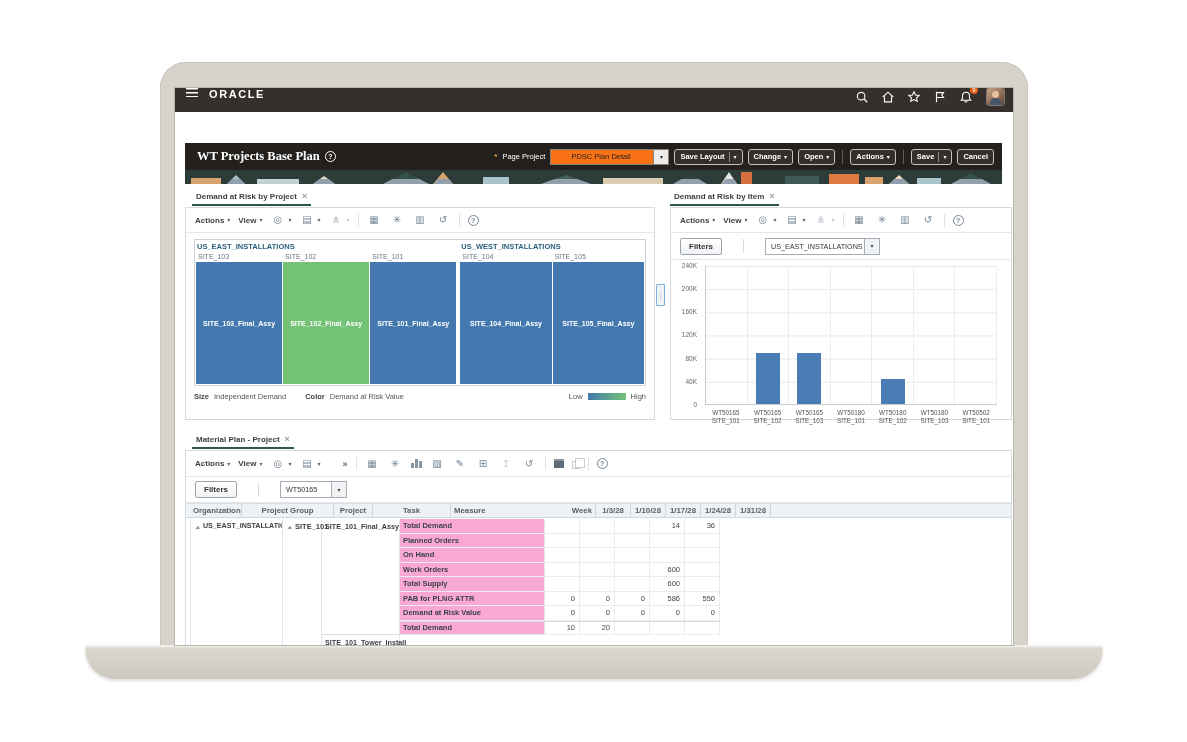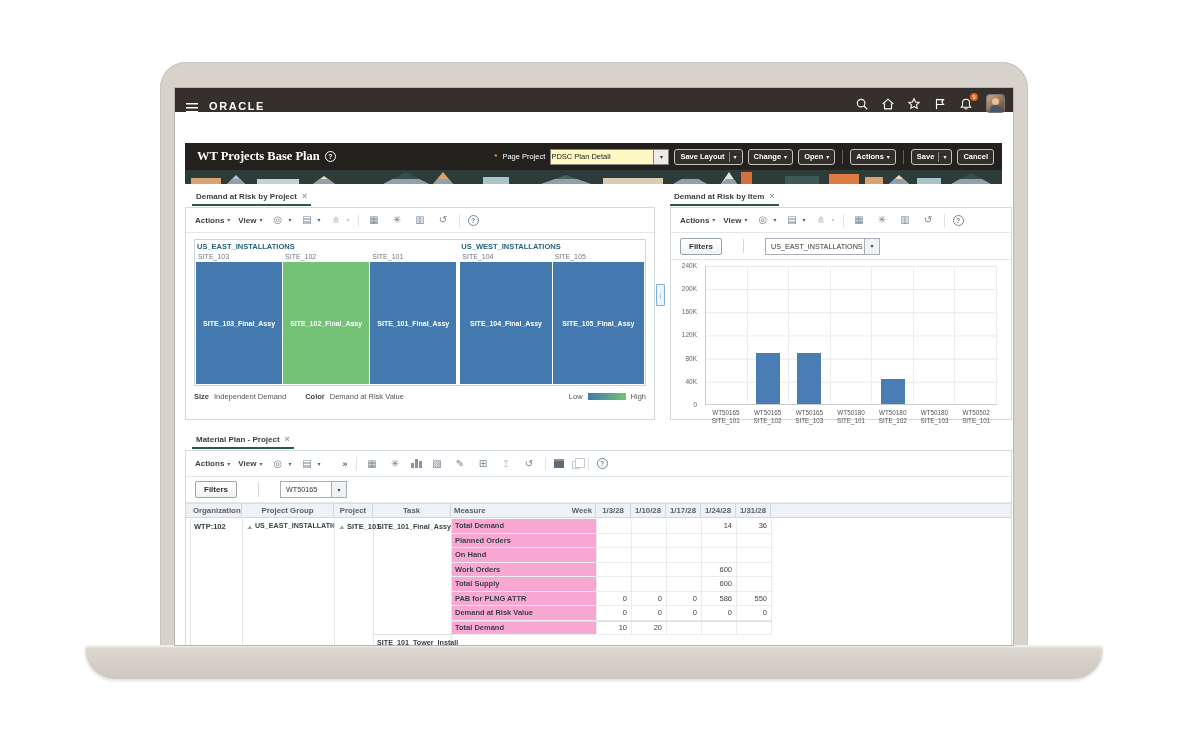--- a/index.html
+++ b/index.html
@@ -10,21 +10,21 @@
   .bezel { position:absolute; left:160px; top:62px; width:868px; height:584px;
            background:#d7d3cb; border-radius:26px 26px 0 0; box-shadow:inset 0 0 0 1px #c9c5bd; }
   .base  { position:absolute; left:85px; top:645px; width:1018px; height:34px;
            background:linear-gradient(#ddd9d1,#ccc8c0); border-radius:5px 5px 38px 38px;
            box-shadow:inset 0 2px 2px rgba(255,255,255,.65), 0 2px 3px rgba(0,0,0,.12); }
   .screen{ position:absolute; left:175px; top:88px; width:838px; height:557px; background:#fff;
            overflow:hidden; box-shadow:0 0 0 1px #b9b5ad; }
 
   
   .hdr { position:absolute; left:0; top:0; width:838px; height:24px; background:#35302b;
-         display:flex; align-items:flex-end; color:#fff; }
+         display:flex; align-items:flex-start; color:#fff; }
   .burger { width:12px; height:9px; margin-left:11px;
             background:linear-gradient(#fff,#fff) 0 0/12px 1.5px no-repeat,
                        linear-gradient(#fff,#fff) 0 4px/12px 1.5px no-repeat,
                        linear-gradient(#fff,#fff) 0 8px/12px 1.5px no-repeat; }
   .brand { margin-left:11px; font-size:11px; font-weight:bold; letter-spacing:1.6px; }
   .hdr-right { margin-left:auto; display:flex; align-items:center; gap:12px; margin-right:9px; }
   .hicon svg { display:block; }
   .bell-wrap { position:relative; }
   .badge { position:absolute; right:-5px; top:-4px; min-width:8px; height:8px; border-radius:50%;
            background:#e2611b; color:#fff; font-size:5.5px; line-height:8px; text-align:center; padding:0 1px; }
@@ -43,22 +43,22 @@
   .ptoolbar { position:absolute; left:10px; top:55px; width:817px; height:27px; background:#23201d;
               display:flex; align-items:center; padding:0 8px; color:#fff; }
   .ptitle { font-family:"Liberation Serif","DejaVu Serif",serif; font-size:12.5px; font-weight:bold; margin-left:4px; white-space:nowrap; }
   .help { width:11px; height:11px; border:1px solid currentColor; border-radius:50%; font-size:7px;
           display:inline-flex; align-items:center; justify-content:center; flex:none; }
   .help::after { content:"?"; font-weight:bold; }
   .ptool-right { margin-left:auto; display:flex; align-items:center; gap:5px; }
   .req { color:#eea23f; font-size:8px; font-weight:bold; }
   .pl-label { font-size:7.5px; white-space:nowrap; }
   .pl-field { display:flex; height:16px; }
-  .pl-input { width:104px; background:#fef9c3; border:1px solid #85817c; color:#222; font-size:7.5px;
-              display:flex; align-items:center; padding:0 0; white-space:nowrap; overflow:hidden; }
+  .pl-input { width:104px; background:#f97316; border:1px solid #85817c; color:#222; font-size:7.5px;
+              display:flex; align-items:center; padding:0 20px; white-space:nowrap; overflow:hidden; }
   .pl-btn { width:15px; background:#ecebe9; border:1px solid #85817c; border-left:0; color:#333;
             display:flex; align-items:center; justify-content:center; }
   .dbtn { display:inline-flex; align-items:center; gap:3px; height:16px; background:#33302c;
           border:1px solid #c6c3bf; border-radius:3px; color:#fff; font-size:7.5px; font-weight:bold;
           padding:0 5px; white-space:nowrap; }
   .dbtn .divider { width:1px; height:10px; background:#8a8783; margin:0 1px; }
   .car { font-size:6px; line-height:1; font-family:"DejaVu Sans",sans-serif; }
   .car::after { content:"▾"; }
   .vsep { width:1px; height:14px; background:#615d58; margin:0 2px; }
 
@@ -524,21 +524,20 @@
           <span>Week</span>
         </span>
         <span class="hc center" style="width:35px;">1/3/28</span>
         <span class="hc center" style="width:35px;">1/10/28</span>
         <span class="hc center" style="width:35px;">1/17/28</span>
         <span class="hc center" style="width:35px;">1/24/28</span>
         <span class="hc center" style="width:35px;">1/31/28</span>
       </div>
 
       <div class="mt-body">
-        <div class="bc c-org">WTP:102</div>
         <div class="bc c-grp">
           <span class="tri"></span>
           <span>US_EAST_INSTALLATIONS</span>
         </div>
         <div class="bc c-prj">
           <span class="tri"></span>
           <span>SITE_101</span>
         </div>
         <div class="bc c-task">
           <div class="task1">SITE_101_Final_Assy</div>

